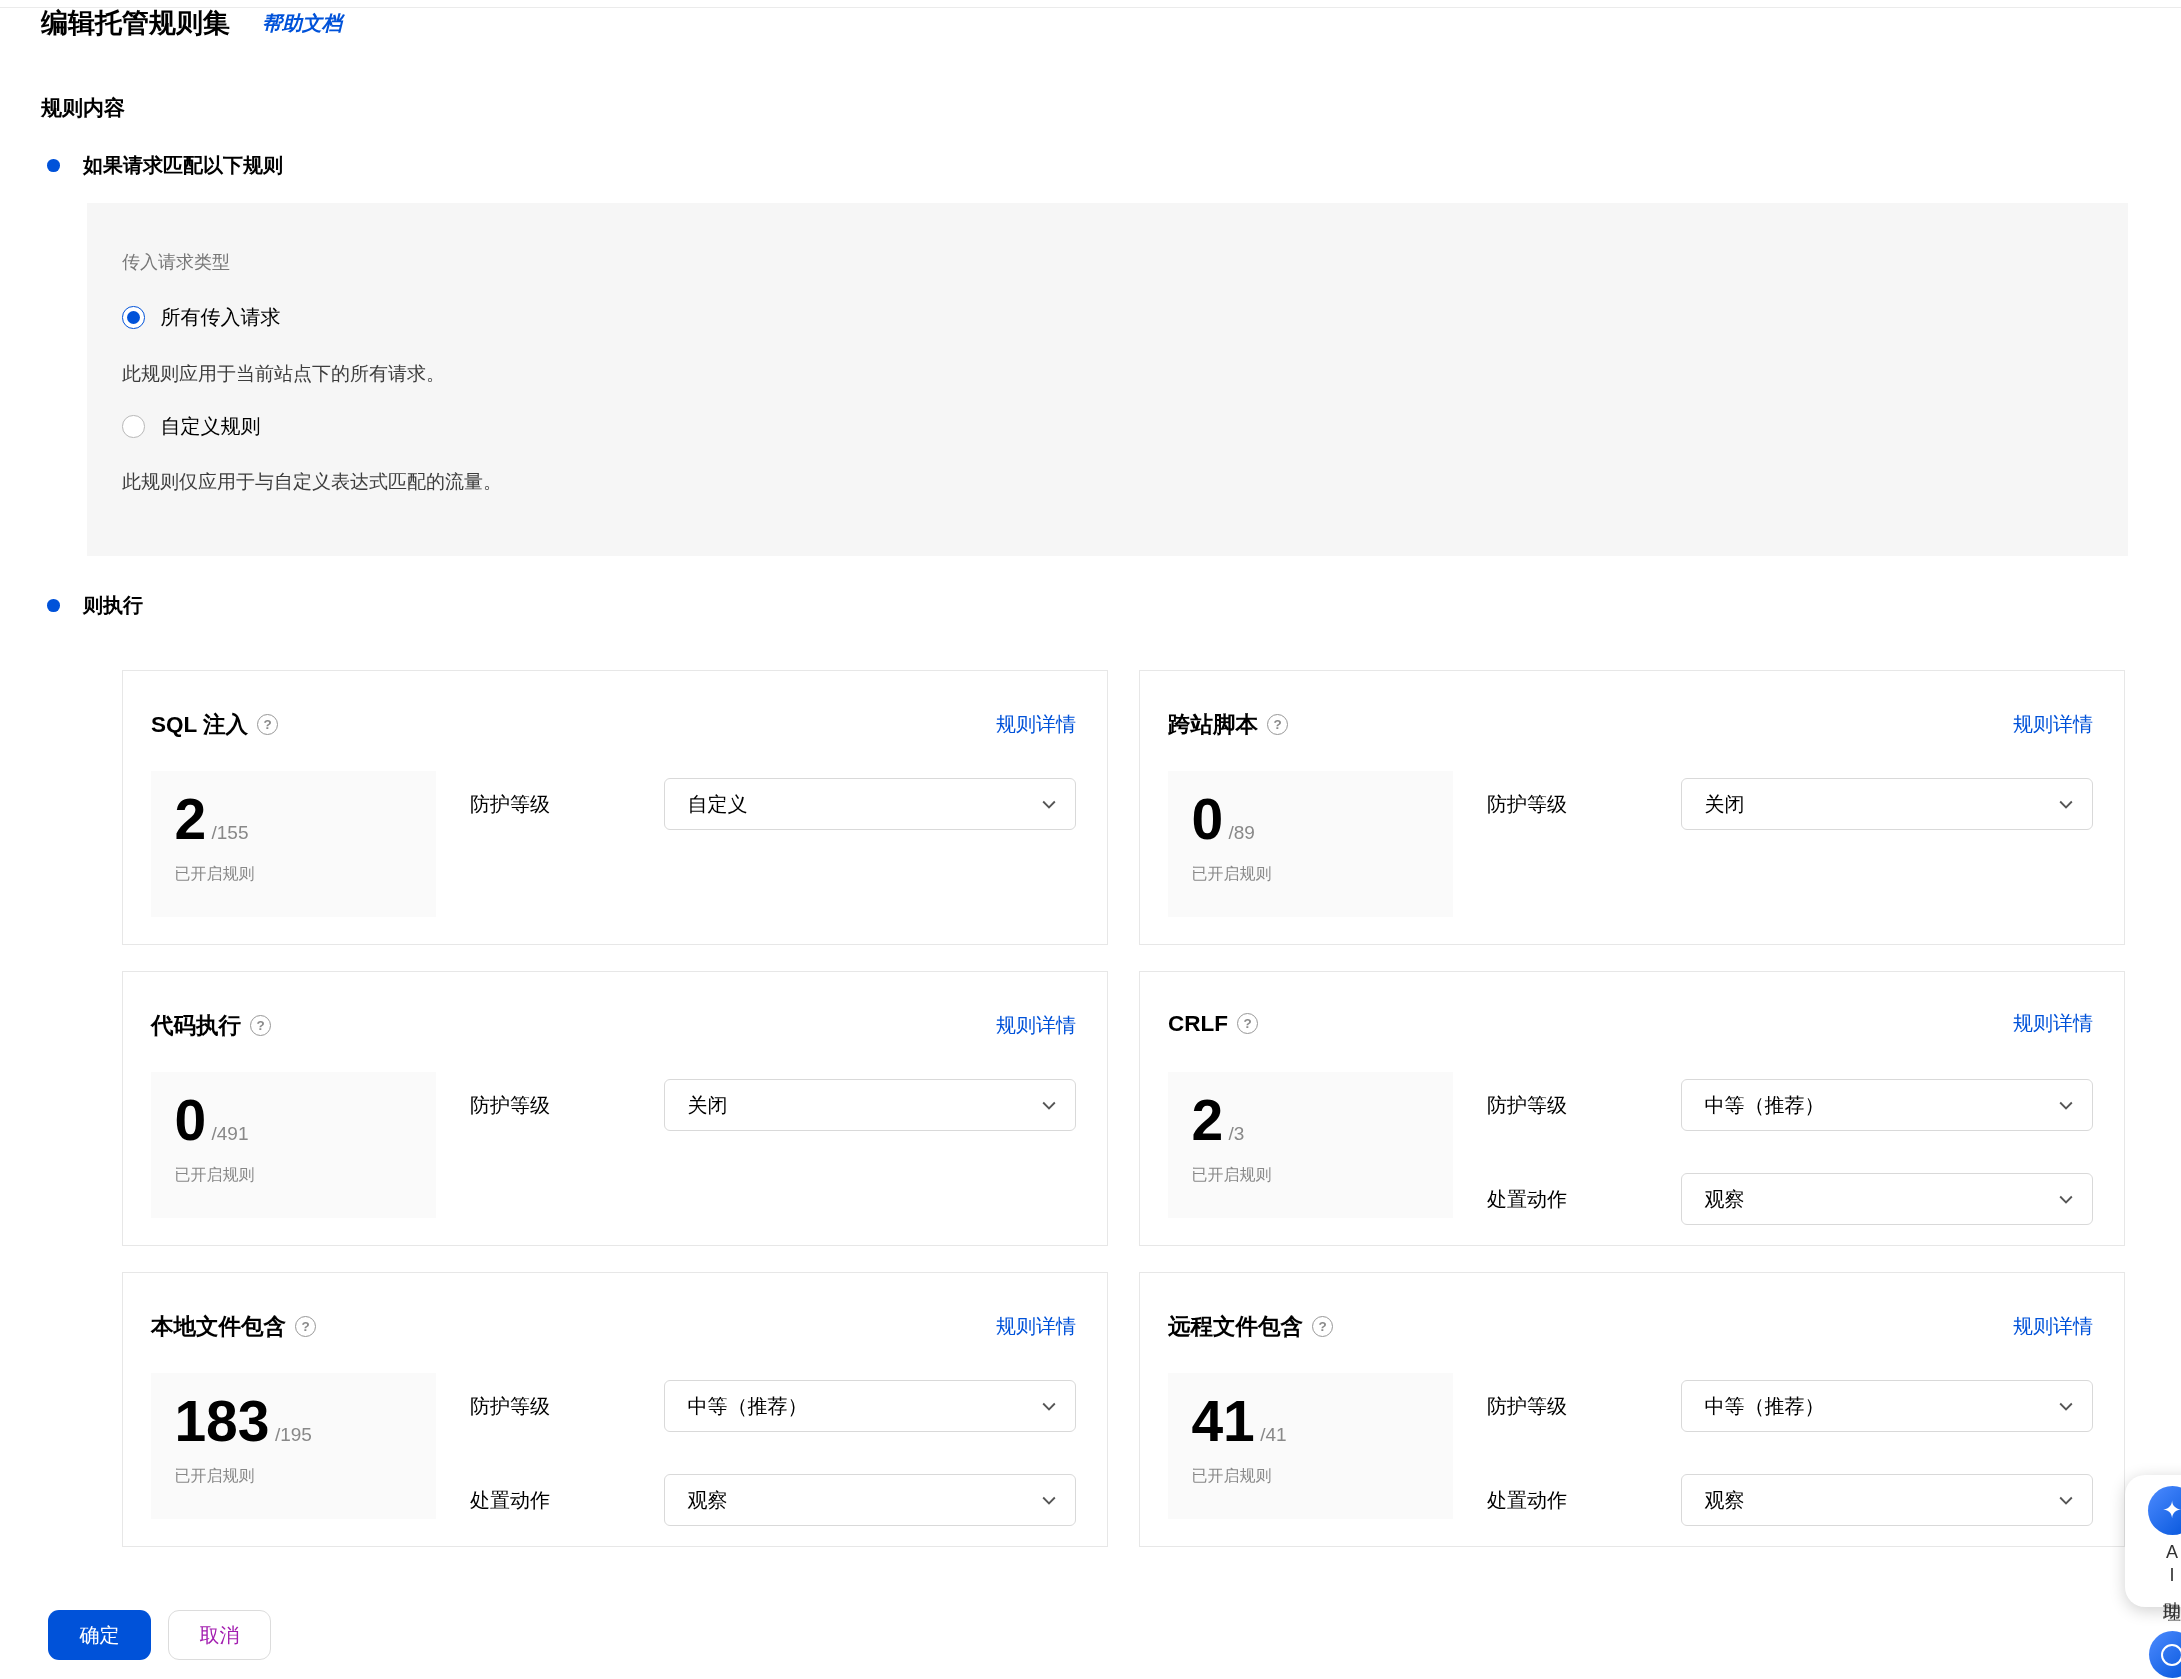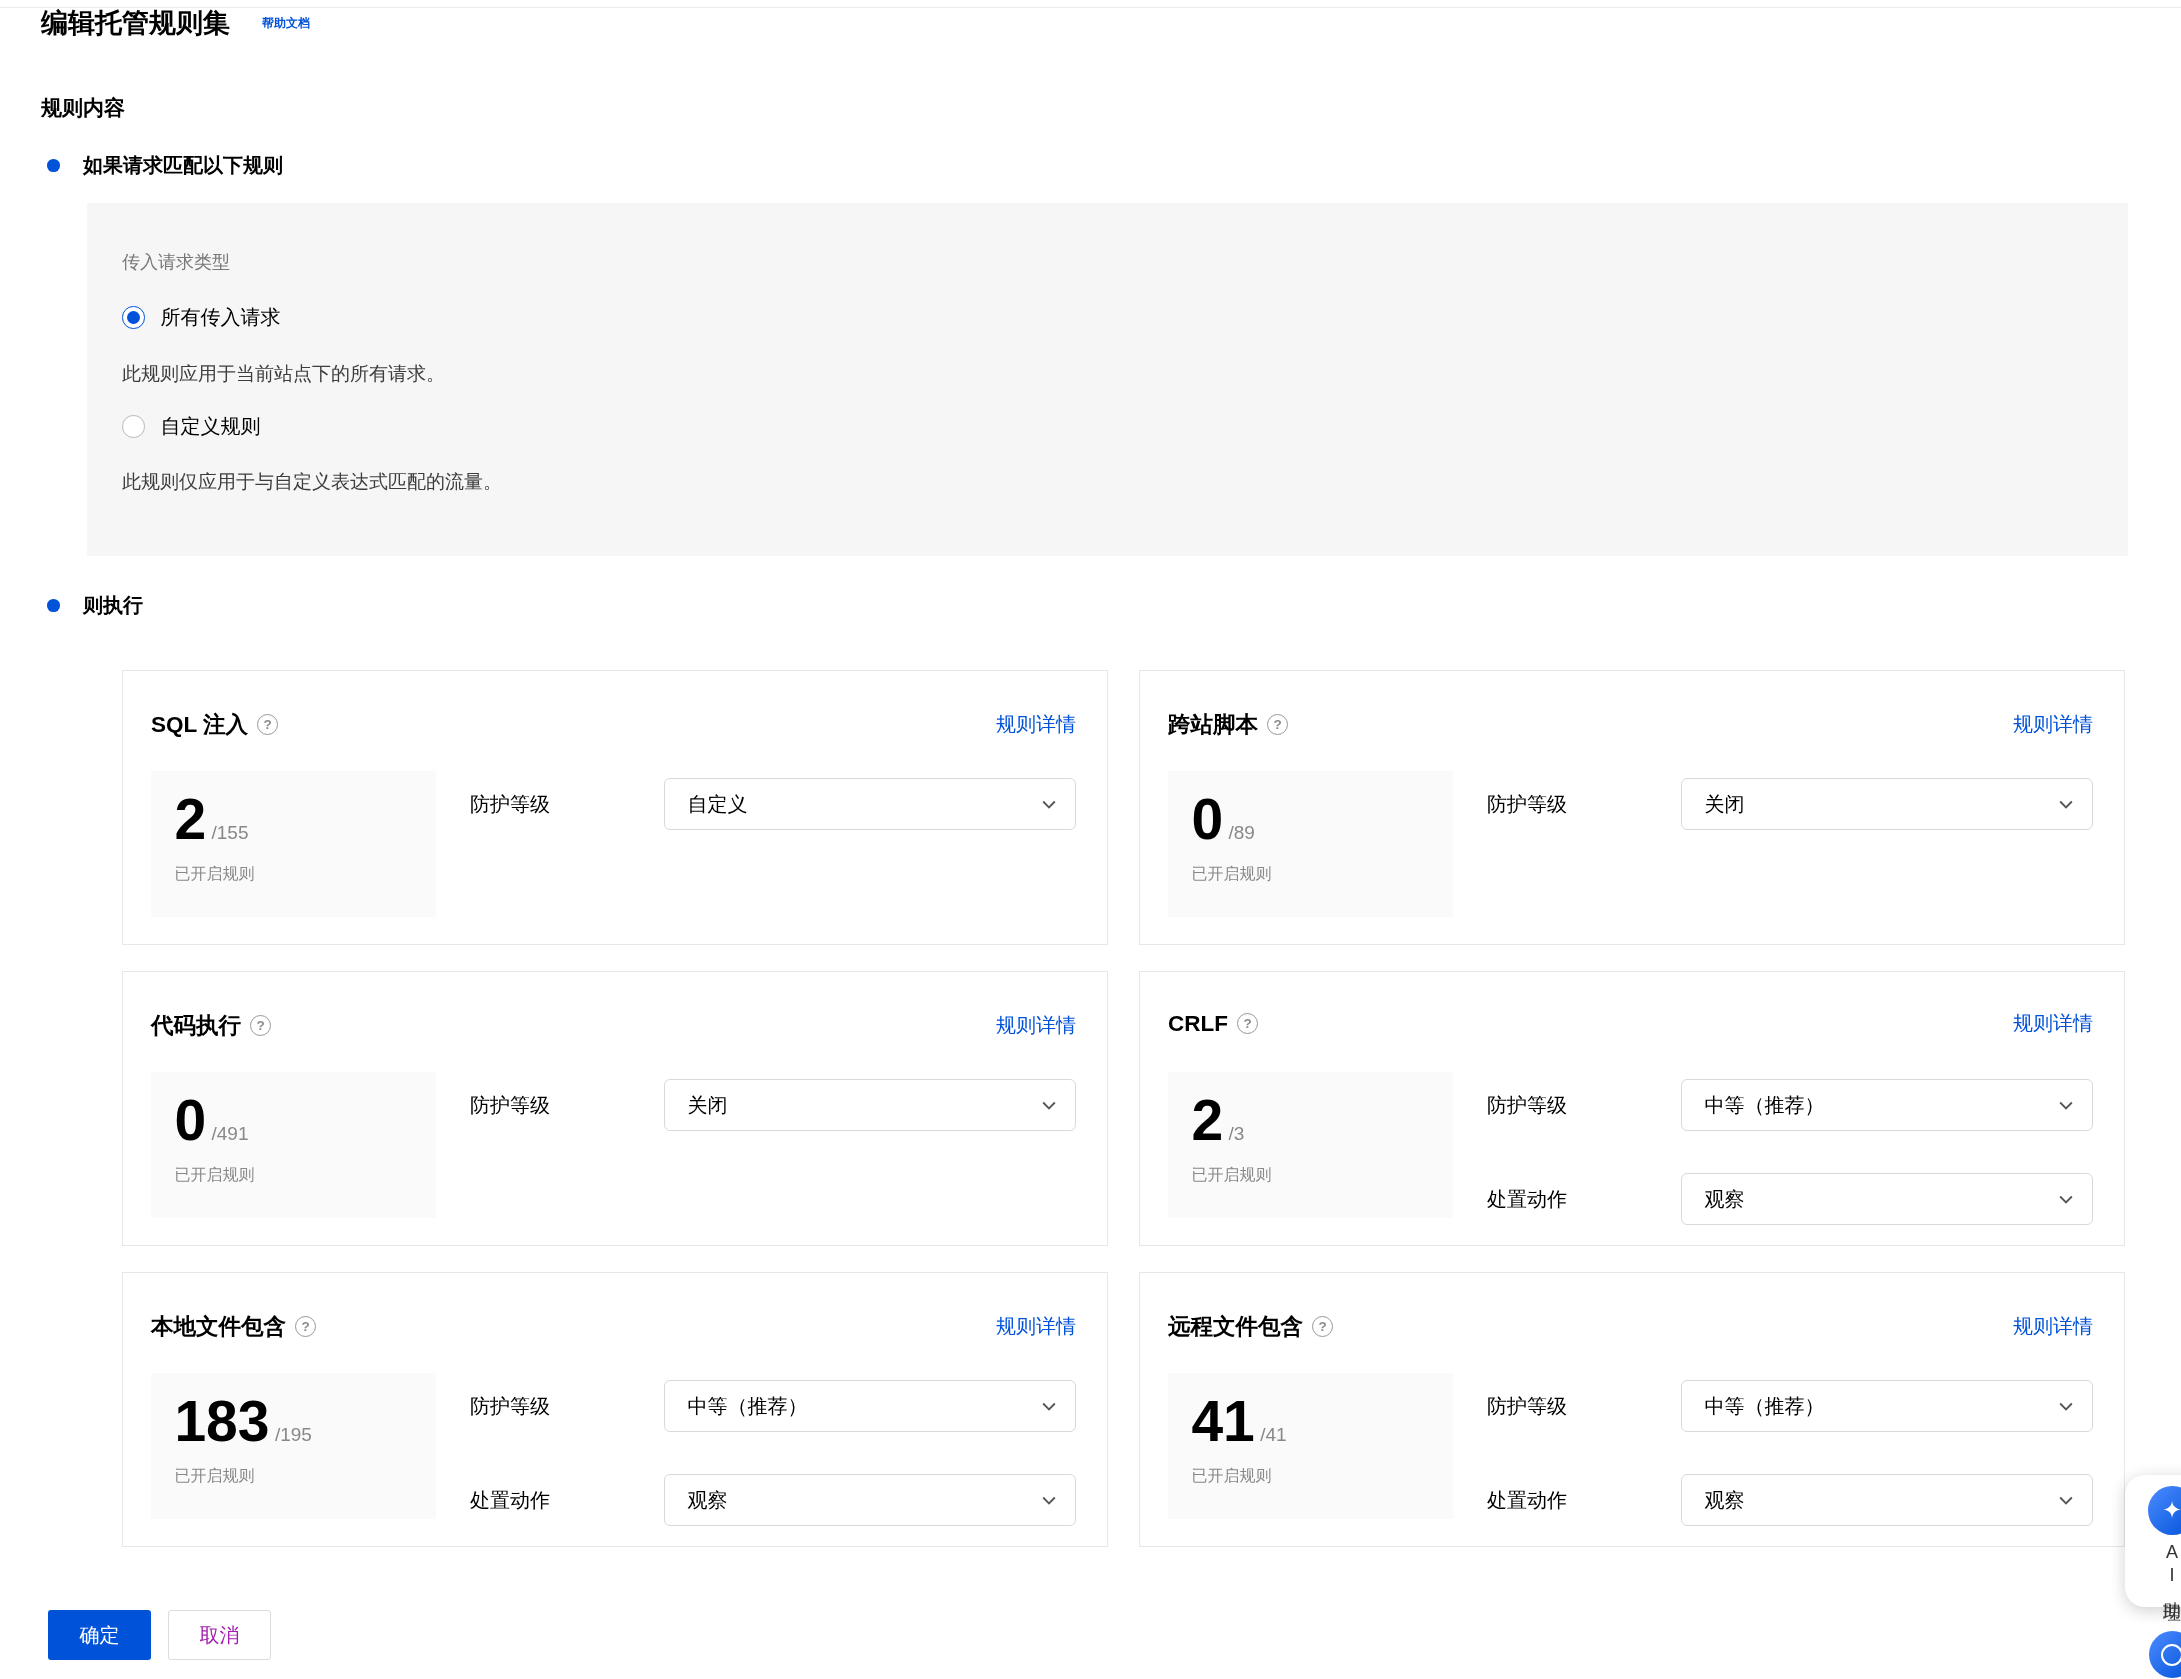--- a/index.html
+++ b/index.html
@@ -5,21 +5,21 @@
   * { box-sizing: border-box; margin: 0; padding: 0; }
   html,body { width: 2182px; height: 1680px; background: #ffffff;
     font-family: "Liberation Sans", "DejaVu Sans", sans-serif; color: #000; }
   body { position: relative; overflow: hidden; }
 
   .top-divider { position: absolute; left: 0; top: 7.2px; width: 100%; height: 0.9px; background: #ebebeb; }
 
   
   .page-header { position: absolute; left: 41px; top: 5px; display: flex; align-items: center; gap: 32px; }
   .page-title { font-size: 27px; font-weight: bold; color: #000; }
-  .help-link { font-size: 12px; font-weight: bold; color: #0052d9; text-decoration: none; cursor: pointer; }
+  .help-link { font-size: 20px; font-weight: bold; color: #0052d9; text-decoration: none; cursor: pointer; font-style: italic; }
 
   .section-title { position: absolute; left: 41px; top: 94px; font-size: 21px; font-weight: bold; }
 
   
   .bullet-row { position: absolute; left: 47px; display: flex; align-items: center; }
   .bullet-row.condition { top: 152px; }
   .bullet-row.action { top: 592px; }
   .bullet-dot { width: 12.6px; height: 12.6px; border-radius: 50%; background: #0052d9; flex-shrink: 0; }
   .bullet-label { margin-left: 23.4px; font-size: 20px; font-weight: bold; color: #000; font-family: Liberation Serif, serif; }
 
@@ -59,21 +59,21 @@
   .fields { position: absolute; left: 347px; top: 103px; right: 31px; }
   .field-row { display: flex; align-items: center; height: 60px; margin-bottom: 34px; }
   .field-label { width: 194px; flex-shrink: 0; font-size: 20px; color: #000; }
   .select { flex: 1; height: 52px; border: 0.9px solid #d9d9d9; border-radius: 6px; background: #fff;
     display: flex; align-items: center; justify-content: space-between; padding: 0 16px 0 22.5px; cursor: pointer; }
   .select-value { font-size: 20px; color: #000; }
   .chevron-icon { display: flex; align-items: center; }
 
   
   .footer-actions { position: absolute; left: 48px; top: 1610px; display: flex; gap: 17px; }
-  .btn { height: 50px; min-width: 103px; padding: 0 25px; font-size: 20px; border-radius: 3px; cursor: pointer;
+  .btn { height: 50px; min-width: 103px; padding: 0 25px; font-size: 20px; border-radius: 11px; cursor: pointer;
     font-family: "Liberation Sans", "DejaVu Sans", sans-serif; }
   .btn.primary { background: #0052d9; color: #fff; border: none; }
   .btn.secondary { background: #fff; color: #a21caf; border: 0.9px solid #dcdcdc; }
 
   
   .ai-widget { position: absolute; right: -37px; top: 1475px; width: 94px; padding: 10.8px 0 14.4px;
     background: #fff; border-radius: 20px; box-shadow: 0 3.6px 16px rgba(0,0,0,0.18);
     display: flex; flex-direction: column; align-items: center; cursor: pointer; }
   .ai-circle { width: 49px; height: 49px; border-radius: 50%;
     background: linear-gradient(135deg, #4d8bff, #0052d9);

